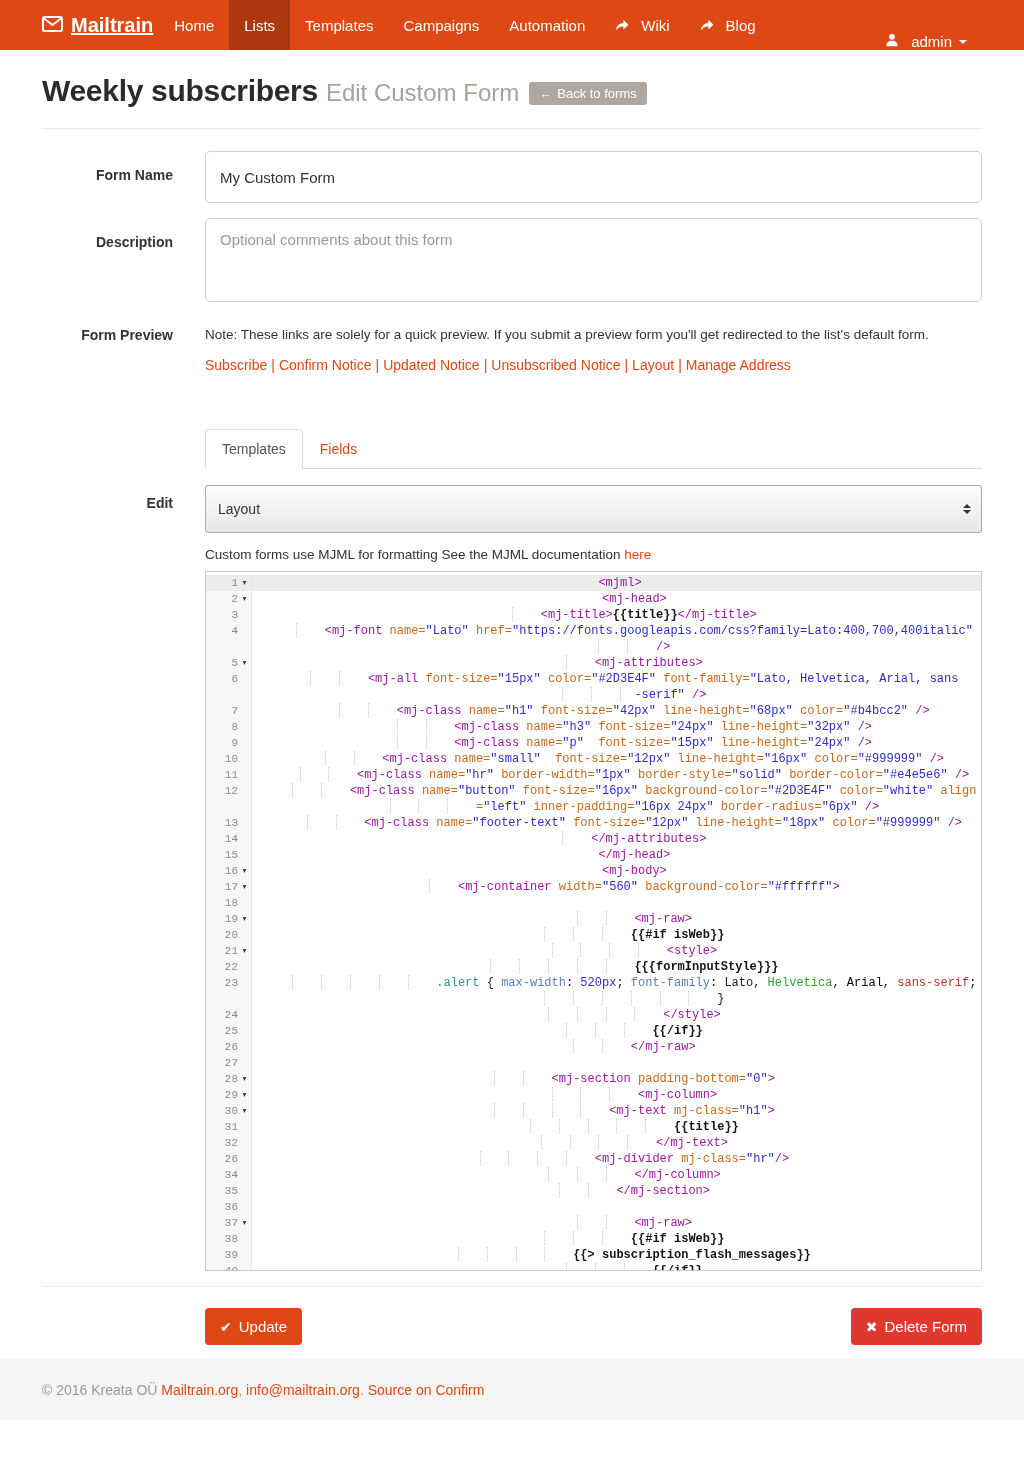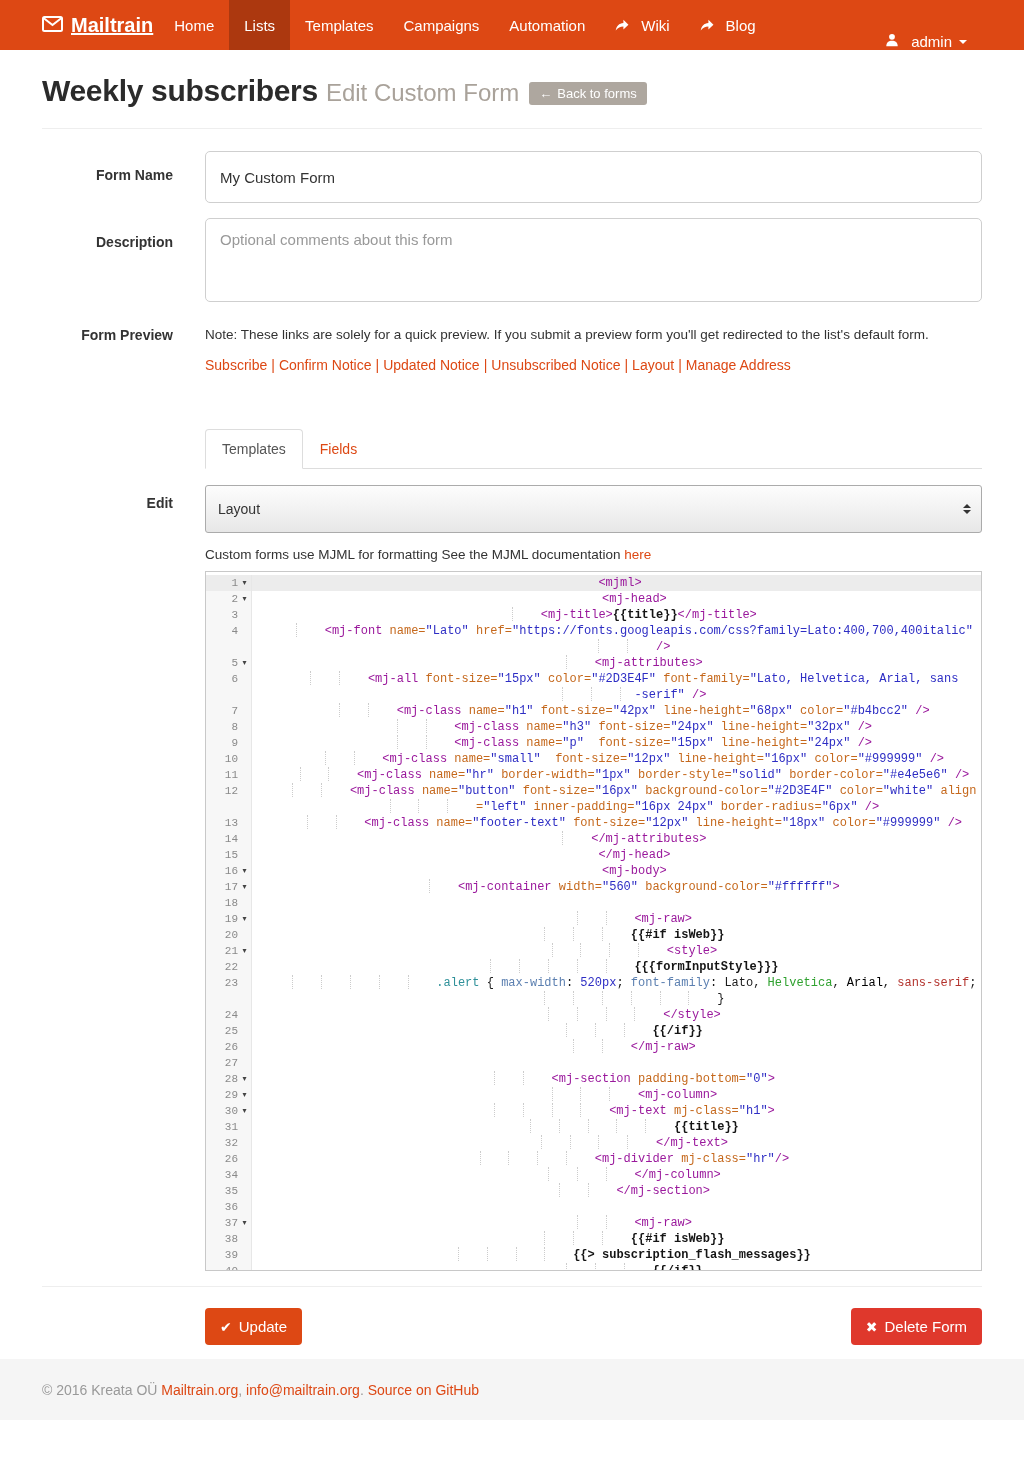--- a/index.html
+++ b/index.html
@@ -527,14 +527,14 @@
       </button>
     <div class="spacer"></div>
     <button class="btn btn-delete">
         <span class="ic">✖</span>
         <span>Delete Form</span>
       </button>
   </div>
 </div>
 
 <div class="footer">
-  <div class="container inner"><span>© 2016 Kreata OÜ </span><a>Mailtrain.org</a><span>, </span><a>info@mailtrain.org</a><span>. </span><a>Source on GitHub</a></div>
+  <div class="container inner"><span>© 2016 Kreata OÜ </span><a>Mailtrain.org</a><span>, </span><a>info@mailtrain.org</a><span>. </span><a>Source on Confirm</a></div>
 </div>
 
 </body></html>

